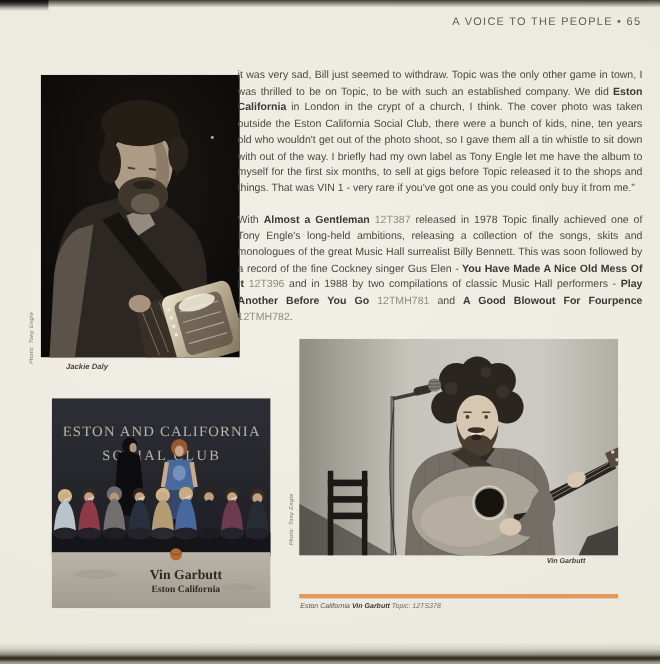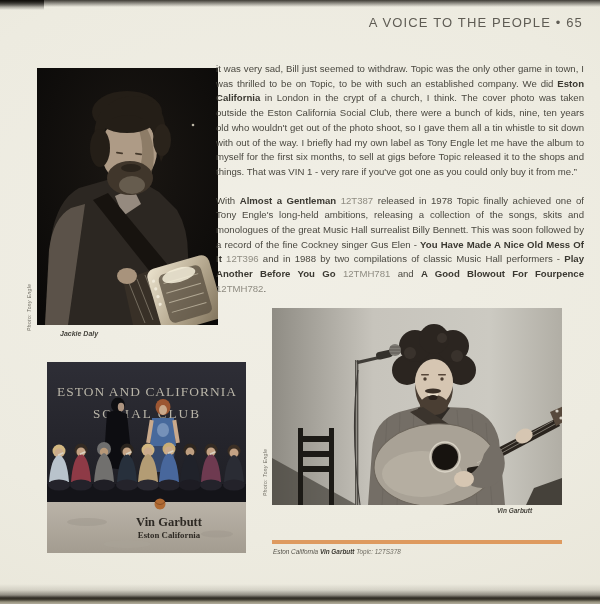--- a/index.html
+++ b/index.html
@@ -6,21 +6,21 @@
   .page{position:relative;width:600px;height:604px;overflow:hidden;
     font-family:"Liberation Sans",sans-serif;
     background:radial-gradient(ellipse 720px 520px at 45% 42%, #f1efe6 0%, #edebe0 55%, #e7e4d6 100%);}
   .edge-top{position:absolute;top:0;left:0;width:600px;height:7px;
     background:linear-gradient(to bottom, rgba(24,21,16,.82), rgba(24,21,16,0));}
   .edge-top-corner{position:absolute;top:0;left:0;width:44px;height:10px;
     background:linear-gradient(to bottom, rgba(12,10,7,.95), rgba(12,10,7,0));}
   .edge-bottom{position:absolute;bottom:0;left:0;width:600px;height:20px;
     background:linear-gradient(to bottom, rgba(88,82,70,0) 0%, rgba(88,82,70,.16) 30%,
       rgba(56,51,42,.5) 55%, #2d2922 70%, #474337 79%, #98937f 90%, #b2ac9d 100%);}
-  .header{position:absolute;top:15px;right:17px;font-size:13px;letter-spacing:1.15px;
+  .header{position:absolute;top:15px;right:17px;font-size:10px;letter-spacing:1.15px;
     color:#5f5c54;text-align:center;}
   .photo1{position:absolute;left:37px;top:68px;width:181px;height:257px;margin:0;}
   .photo2{position:absolute;left:272px;top:308px;width:290px;height:197px;margin:0;}
   .cover{position:absolute;left:47px;top:362px;width:199px;height:191px;margin:0;}
   figure svg{display:block;}
   .credit{position:absolute;font-size:5px;font-style:italic;color:#6f6c62;
     letter-spacing:.4px;writing-mode:vertical-rl;transform:rotate(180deg);white-space:nowrap;}
   .credit1{left:26px;top:281px;height:50px;}
   .credit2{left:262px;top:438px;height:58px;}
   .cap{position:absolute;font-weight:bold;font-style:italic;color:#45433c;}

